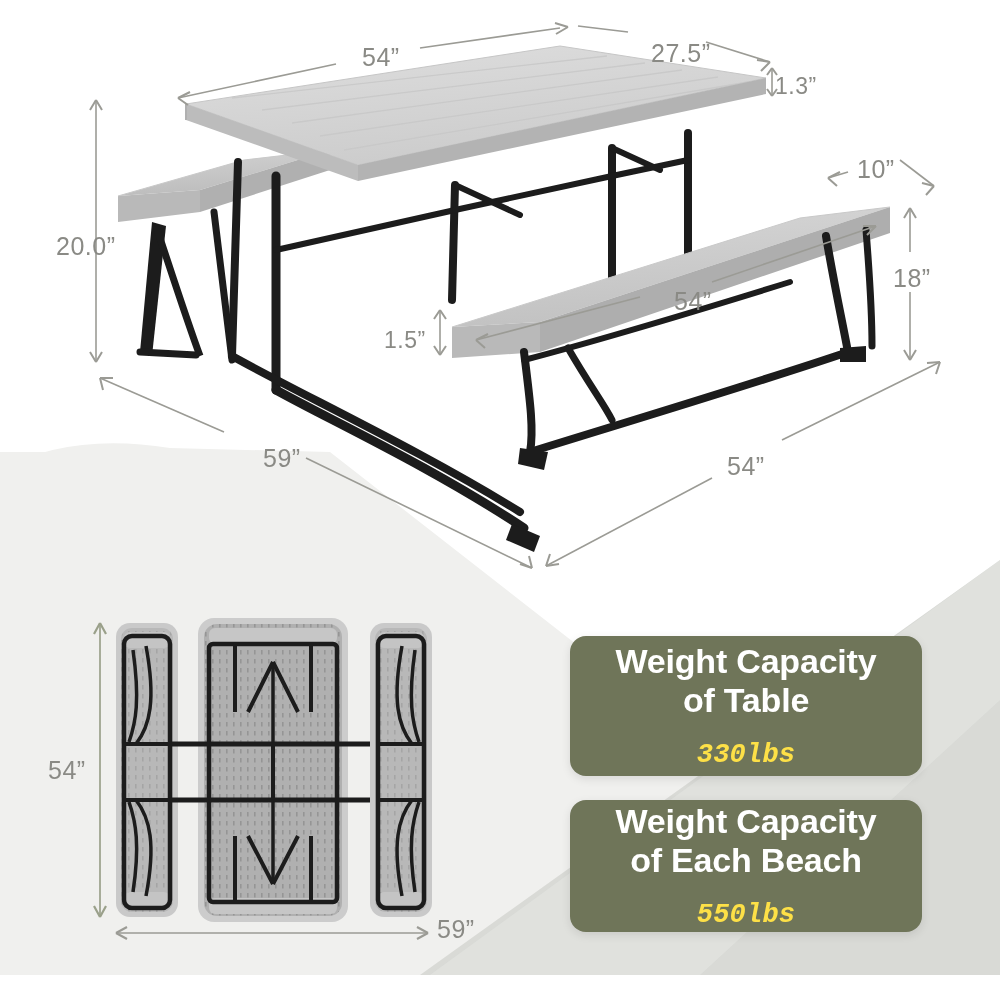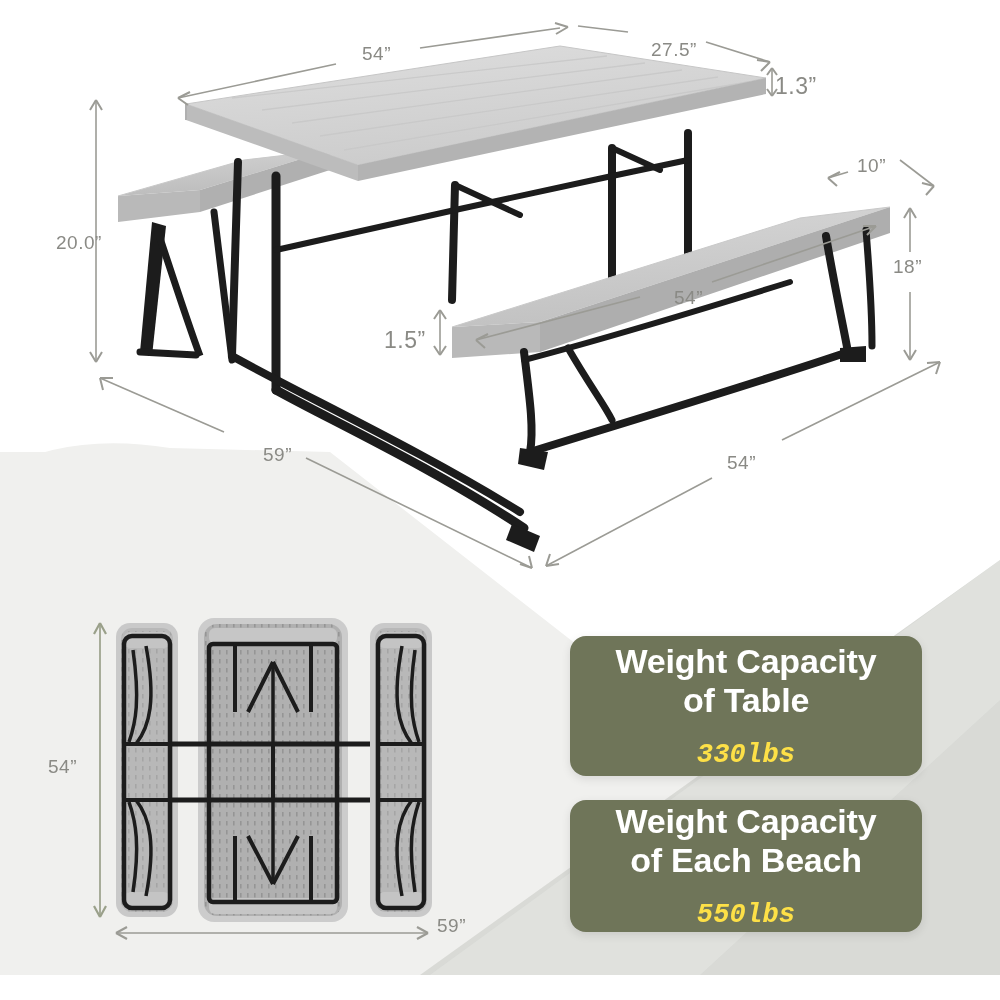--- a/index.html
+++ b/index.html
@@ -23,21 +23,21 @@
   }
   .scene {
     position: absolute;
     inset: 0;
     width: 1000px;
     height: 1000px;
   }
   .dim-label {
     position: absolute;
     color: #8a8a85;
-    font-size: 19px;
+    font-size: 25px;
     font-weight: 400;
     letter-spacing: 0.5px;
     white-space: nowrap;
     font-family: "Liberation Sans", sans-serif;
   }
   .dim-label.small { font-size: 23px; }
   .card {
     position: absolute;
     background: #6f7559;
     border-radius: 16px;
@@ -243,21 +243,21 @@
   <div class="dim-label" style="left:362px; top:43px;">54”</div>
 
   <div class="dim-label" style="left:651px; top:39px;">27.5”</div>
 
   <div class="dim-label small" style="left:775px; top:73px;">1.3”</div>
 
   <div class="dim-label" style="left:56px; top:232px;">20.0”</div>
 
   <div class="dim-label" style="left:857px; top:155px;">10”</div>
 
-  <div class="dim-label" style="left:893px; top:256px;">18”</div>
+  <div class="dim-label" style="left:893px; top:264px;">18”</div>
 
   <div class="dim-label small" style="left:384px; top:327px;">1.5”</div>
 
   <div class="dim-label" style="left:674px; top:287px;">54”</div>
 
   <div class="dim-label" style="left:263px; top:444px;">59”</div>
 
   <div class="dim-label" style="left:727px; top:452px;">54”</div>
 
   <svg class="scene" viewBox="0 0 1000 1000" xmlns="http://www.w3.org/2000/svg">

